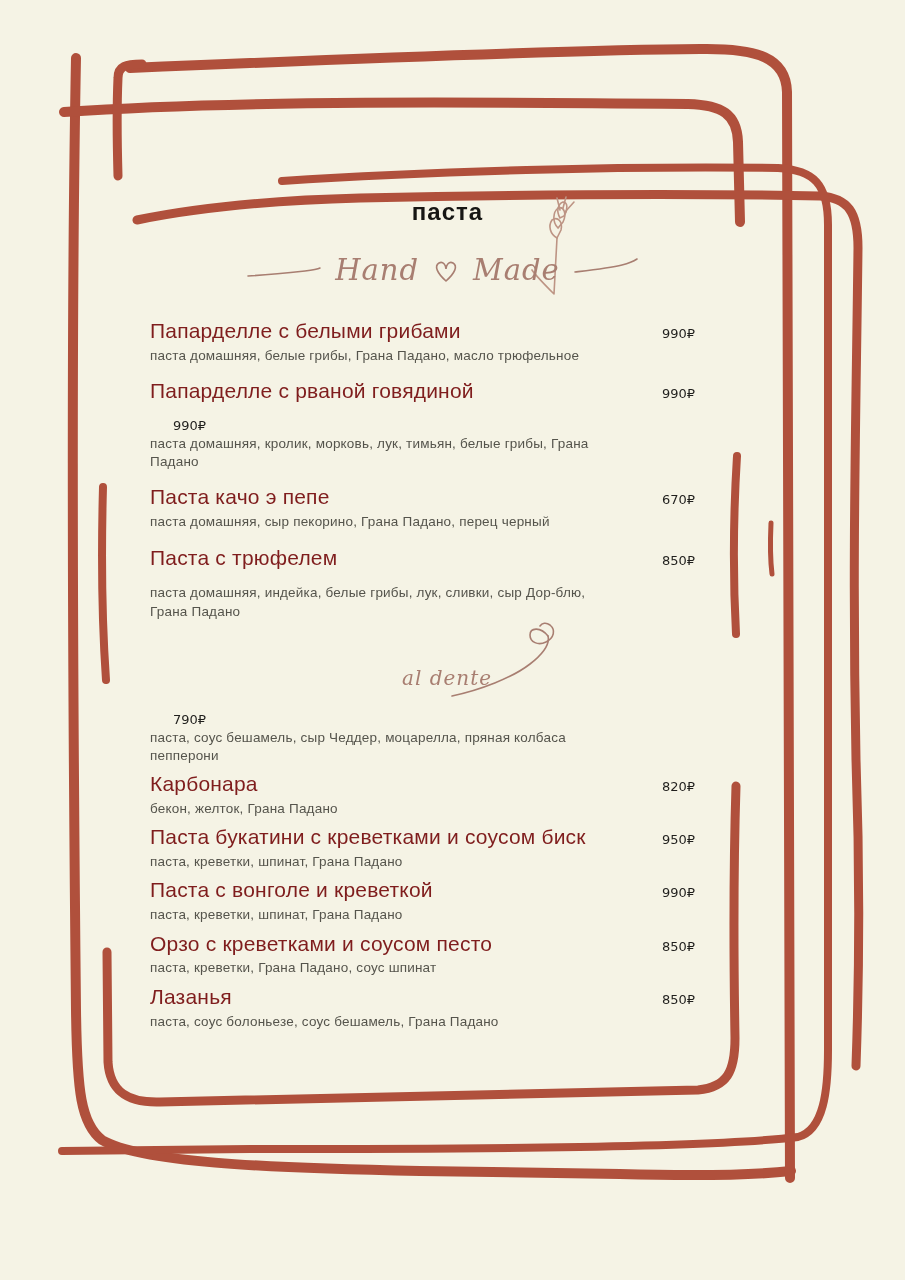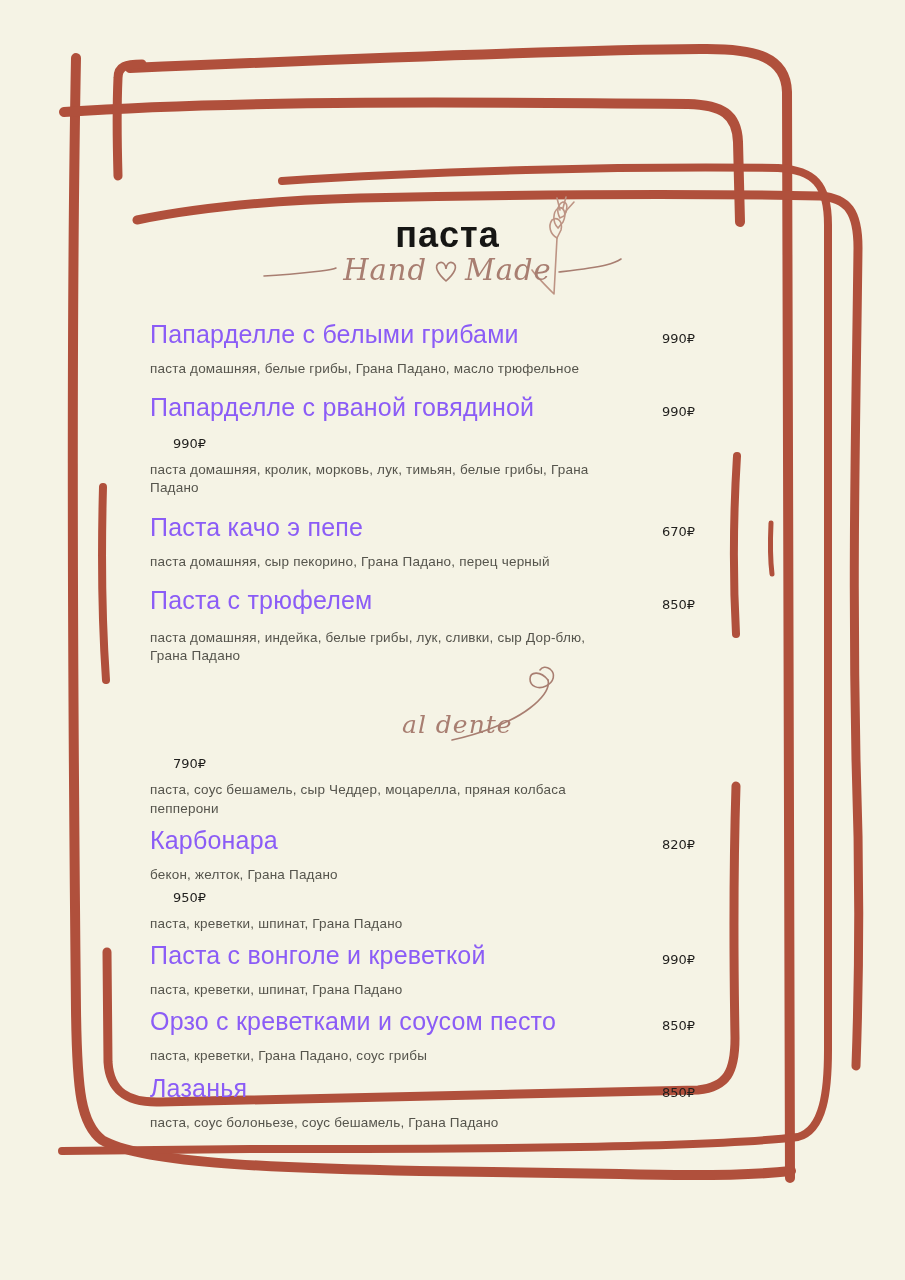--- a/index.html
+++ b/index.html
@@ -17,59 +17,59 @@
 
   .content{
     position:absolute;
     left:150px;top:196px;
     width:545px;
   }
 
   
   .menu-header{position:relative;height:122px;}
   .page-title{
-    margin:16px;position:absolute;left:0;right:0;top:2px;
+    margin:0;position:absolute;left:0;right:0;top:2px;
     text-align:center;transform:translateX(25px);
-    font-size:36px;font-weight:700;letter-spacing:1px;
+    font-size:24px;font-weight:700;letter-spacing:1px;
     color:#161614;
   }
   .wheat{position:absolute;left:380px;top:0px;}
   .tagline{
     position:absolute;left:0;right:0;top:60px;
-    display:flex;align-items:center;justify-content:center;gap:6px;
+    display:flex;align-items:center;justify-content:center;gap:14px;
     transform:translateX(20px);
     font-family:"DejaVu Serif","Liberation Serif",serif;
     font-style:italic;
     color:#a87e71;font-size:29px;line-height:1;
   }
   .tagline .word{letter-spacing:1px;}
 
   
   .item{margin-bottom:13px;}
   .section-2 .item{margin-bottom:6px;}
   .item-row{display:flex;justify-content:space-between;align-items:baseline;}
   .item-name{
-    font-size:25px;color:#8b5cf6;letter-spacing:.2px;line-height:1.28;
+    font-size:21px;color:#7f1d1d;letter-spacing:.2px;line-height:1.28;
     max-width:478px;
   }
   .item-price{
     font-family:"DejaVu Sans",sans-serif;
     font-size:13px;color:#201f1d;white-space:nowrap;text-align:right;min-width:56px;
   }
   .item-desc{
     font-size:13.5px;color:#55544c;letter-spacing:.2px;line-height:1.35;
-    max-width:470px;margin-top:10px;
+    max-width:470px;margin-top:2px;
   }
 
   
   .aldente{position:relative;height:68px;margin:4px 0 10px;}
   .aldente-text{
     position:absolute;left:252px;top:32px;
     font-family:"DejaVu Serif","Liberation Serif",serif;
-    font-style:italic;color:#a87e71;font-size:25px;letter-spacing:1px;
+    font-style:italic;color:#a87e71;font-size:20px;letter-spacing:1px;
   }
   .aldente-swirl{position:absolute;left:300px;top:-14px;}
 </style>
 </head>
 <body>
 
 <div class="page">
 
   <svg class="frame-svg" viewBox="0 0 905 1280" fill="none" stroke="#b0503c" stroke-linecap="round" stroke-linejoin="round">
     <path stroke-width="10" d="M 76 58 C 71 320 73 720 76 1010 C 77 1092 81 1124 102 1140 C 140 1162 260 1168 420 1171 L 620 1174 C 690 1176 755 1175 791 1171"></path>
@@ -176,39 +176,40 @@
       <div class="item">
         <div class="item-row">
           <span class="item-name">Карбонара</span>
           <span class="item-price">820₽</span>
         </div>
         <div class="item-desc">бекон, желток, Грана Падано</div>
       </div>
 
       <div class="item">
         <div class="item-row">
+          <span class="item-name">Паста букатини с креветками и соусом биск</span>
           <span class="item-price">950₽</span>
         </div>
         <div class="item-desc">паста, креветки, шпинат, Грана Падано</div>
       </div>
 
       <div class="item">
         <div class="item-row">
           <span class="item-name">Паста с вонголе и креветкой</span>
           <span class="item-price">990₽</span>
         </div>
         <div class="item-desc">паста, креветки, шпинат, Грана Падано</div>
       </div>
 
       <div class="item">
         <div class="item-row">
           <span class="item-name">Орзо с креветками и соусом песто</span>
           <span class="item-price">850₽</span>
         </div>
-        <div class="item-desc">паста, креветки, Грана Падано, соус грибы</div>
+        <div class="item-desc">паста, креветки, Грана Падано, соус шпинат</div>
       </div>
 
       <div class="item">
         <div class="item-row">
           <span class="item-name">Лазанья</span>
           <span class="item-price">850₽</span>
         </div>
         <div class="item-desc">паста, соус болоньезе, соус бешамель, Грана Падано</div>
       </div>
     </div>

